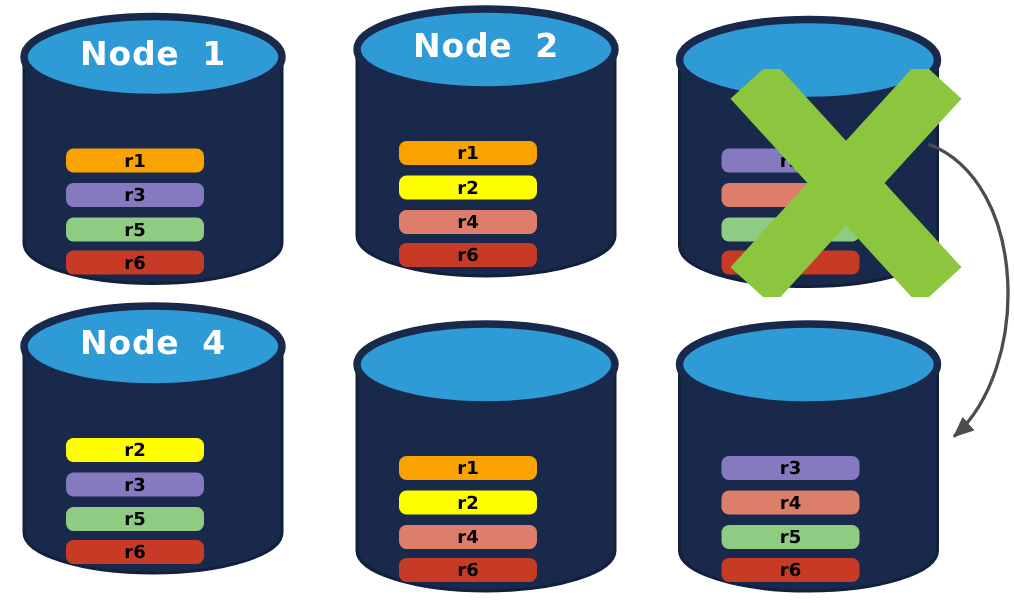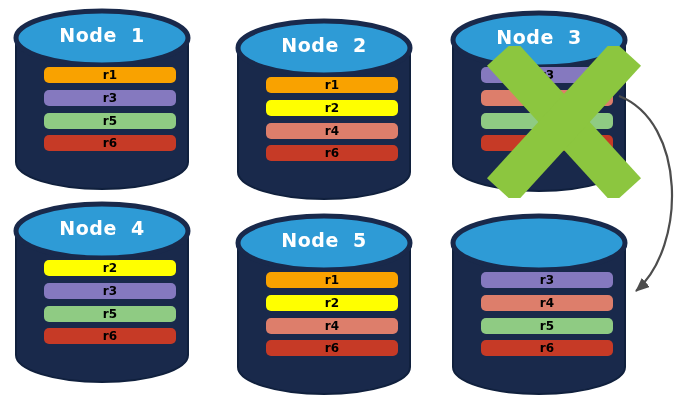--- a/index.html
+++ b/index.html
@@ -3,24 +3,24 @@
 <meta charset="utf-8">
 <style>
   html,body{margin:0;padding:0;background:#ffffff;}
   .canvas{position:relative;width:676px;height:402px;background:#ffffff;overflow:hidden;
           font-family:"DejaVu Sans","Liberation Sans",sans-serif;}
   .node{position:absolute;width:178px;height:184px;}
   .cyl{position:absolute;left:0;top:0;}
   .cyl-body{stroke:#10203D;stroke-width:2;}
   .cyl-top{stroke-width:5;}
   .node-title{position:absolute;left:0;right:0;top:16px;text-align:center;
-              color:#ffffff;font-weight:bold;font-size:19px;word-spacing:7px;
+              color:#ffffff;font-weight:bold;font-size:22px;word-spacing:7px;
               letter-spacing:0.5px;}
-  .bar{position:absolute;left:31px;width:132px;height:16px;border-radius:5px;
-       display:flex;align-items:center;justify-content:center;}
+  .bar{position:absolute;left:31px;width:92px;height:16px;border-radius:5px;
+       display:flex;align-items:center;justify-content:center;margin-top:32px;}
   .bar span{color:#000000;font-weight:bold;font-size:12px;line-height:16px;}
   .overlay{position:absolute;pointer-events:none;}
   .xline{stroke-width:38;}
   .arrow-path{fill:none;stroke-width:2.2;}
 </style>
 </head>
 <body>
 
 <div class="canvas">
 
@@ -37,21 +37,21 @@
         <span>r3</span>
       </div>
     <div class="bar" style="top: 105px; background-color: rgb(143, 203, 131);">
         <span>r5</span>
       </div>
     <div class="bar" style="top: 127px; background-color: rgb(198, 58, 38);">
         <span>r6</span>
       </div>
   </div>
 
-  <div class="node" style="left:235px;top:18px;">
+  <div class="node" style="left:235px;top:3px;">
     <svg class="cyl" width="178" height="184" viewBox="0 0 178 184">
       <path class="cyl-body" d="M3,30 L3,154 A86,27 0 0 0 175,154 L175,30 Z" fill="#19294B"></path>
       <ellipse class="cyl-top" cx="89" cy="30" rx="86" ry="27" fill="#2E9BD6" stroke="#19294B"></ellipse>
     </svg>
     <div class="node-title">Node 2</div>
     <div class="bar" style="top: 59px; background-color: rgb(249, 162, 0);">
         <span>r1</span>
       </div>
     <div class="bar" style="top: 82px; background-color: rgb(255, 255, 0);">
         <span>r2</span>
@@ -62,21 +62,20 @@
     <div class="bar" style="top: 127px; background-color: rgb(198, 58, 38);">
         <span>r6</span>
       </div>
   </div>
 
   <div class="node" style="left:450px;top:10px;">
     <svg class="cyl" width="178" height="184" viewBox="0 0 178 184">
       <path class="cyl-body" d="M3,30 L3,154 A86,27 0 0 0 175,154 L175,30 Z" fill="#19294B"></path>
       <ellipse class="cyl-top" cx="89" cy="30" rx="86" ry="27" fill="#2E9BD6" stroke="#19294B"></ellipse>
     </svg>
-    <div class="node-title">Node 3</div>
     <div class="bar" style="top: 57px; background-color: rgb(133, 121, 191);">
         <span>r3</span>
       </div>
     <div class="bar" style="top: 80px; background-color: rgb(221, 126, 107);">
         <span></span>
       </div>
     <div class="bar" style="top: 103px; background-color: rgb(143, 203, 131);">
         <span></span>
       </div>
     <div class="bar" style="top: 125px; background-color: rgb(198, 58, 38);">
@@ -102,21 +101,20 @@
     <div class="bar" style="top: 127px; background-color: rgb(198, 58, 38);">
         <span>r6</span>
       </div>
   </div>
 
   <div class="node" style="left:235px;top:213px;">
     <svg class="cyl" width="178" height="184" viewBox="0 0 178 184">
       <path class="cyl-body" d="M3,30 L3,154 A86,27 0 0 0 175,154 L175,30 Z" fill="#19294B"></path>
       <ellipse class="cyl-top" cx="89" cy="30" rx="86" ry="27" fill="#2E9BD6" stroke="#19294B"></ellipse>
     </svg>
-    <div class="node-title">Node 5</div>
     <div class="bar" style="top: 59px; background-color: rgb(249, 162, 0);">
         <span>r1</span>
       </div>
     <div class="bar" style="top: 82px; background-color: rgb(255, 255, 0);">
         <span>r2</span>
       </div>
     <div class="bar" style="top: 105px; background-color: rgb(221, 126, 107);">
         <span>r4</span>
       </div>
     <div class="bar" style="top: 127px; background-color: rgb(198, 58, 38);">

